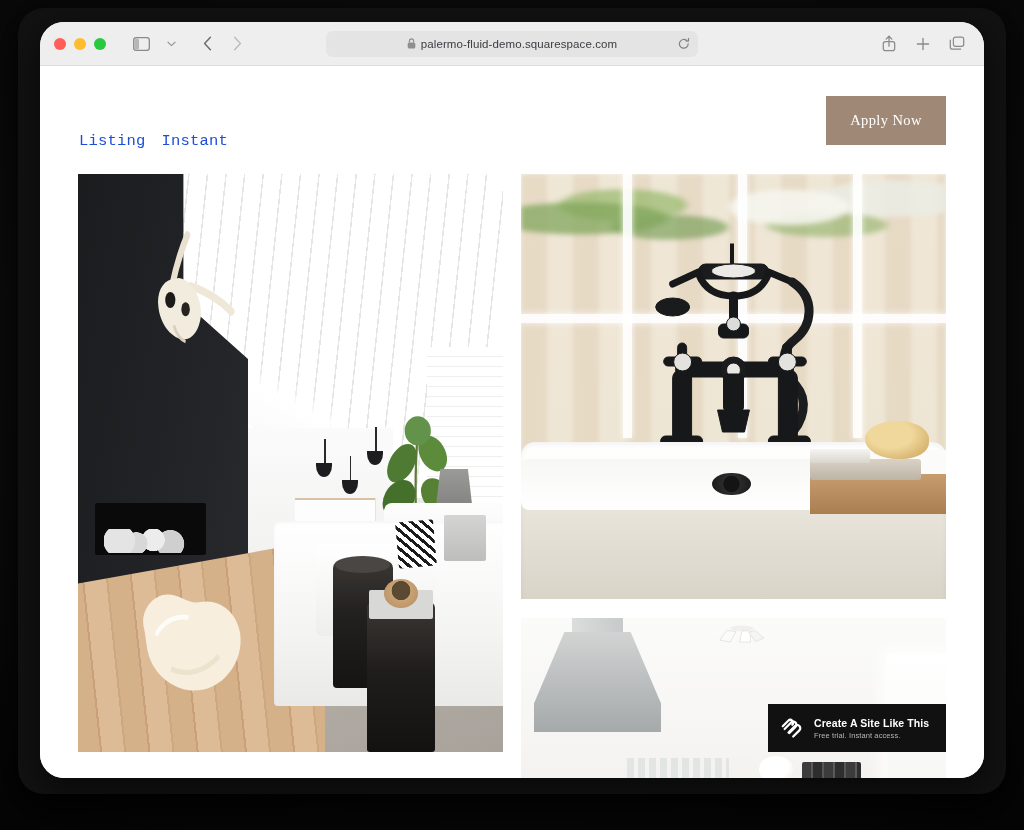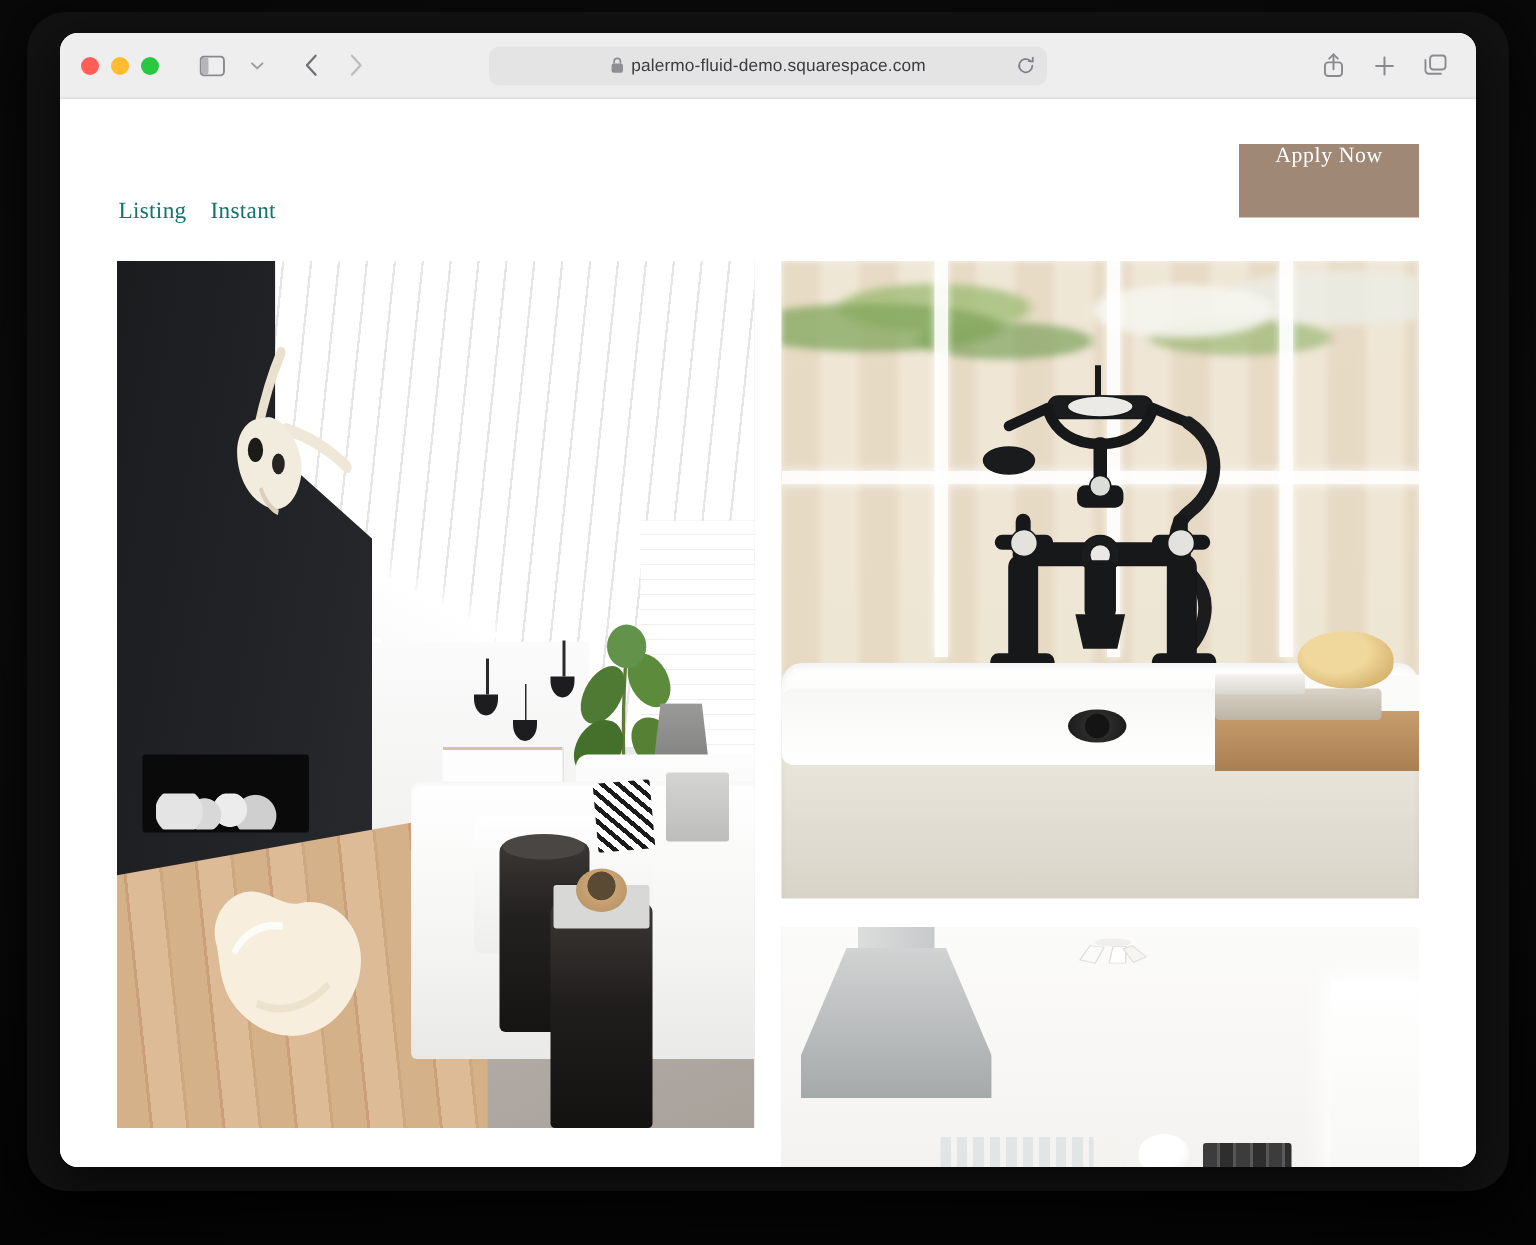--- a/index.html
+++ b/index.html
@@ -35,21 +35,21 @@
     box-shadow: 0 14px 40px rgba(0,0,0,.85);
   }
 
   
   #browser-window {
     position: absolute;
     left: 40px;
     top: 22px;
     width: 944px;
     height: 756px;
-    border-radius: 12px;
+    border-radius: 24px;
     overflow: hidden;
     background: #ffffff;
     box-shadow: 0 10px 34px rgba(0,0,0,.6);
   }
 
   
   #browser-toolbar {
     position: relative;
     height: 44px;
     background: #eeeeee;
@@ -133,23 +133,23 @@
     align-items: center;
     padding: 0 39px;
     position: relative;
   }
   #site-nav {
     display: flex;
     gap: 16px;
     align-items: center;
   }
   .nav-link {
-    font-family: Liberation Serif, serif;
+    font-family: Liberation Mono, monospace;
     font-size: 15.5px;
-    color: #0f766e;
+    color: #1d4ed8;
     letter-spacing: .2px;
     margin-top: 41px;
   }
   #site-title {
     position: absolute;
     left: 0; right: 0;
     text-align: center;
     font-family: "Liberation Sans", sans-serif;
     font-weight: bold;
     font-size: 27px;
@@ -157,20 +157,21 @@
     color: #111111;
     pointer-events: none;
   }
   #apply-now-button {
     position: absolute;
     right: 38px;
     width: 120px;
     height: 49px;
     background: #a08876;
     display: flex;
+    align-items: center;
     justify-content: center;
   }
   #apply-now-label {
     font-family: "Liberation Serif", serif;
     font-size: 14.5px;
     color: #ffffff;
     letter-spacing: .4px;
   }
 
   
@@ -782,16 +783,31 @@
             <div class="kt-jar" style="left:50%; width:3.5%; height:12%;"></div>
             <div class="kt-jar" style="left:54%; width:3%; height:9%;"></div>
             <div class="kt-kettle"></div>
             <div class="kt-darkcans"></div>
             <div class="kt-window-right"></div>
 
           </div>
         </div>
       </div>
 
+      <div id="promo-banner">
+        <span id="promo-logo">
+          <svg width="24" height="24" viewBox="0 0 28 28" fill="none">
+            <g stroke="#ffffff" stroke-width="2.6" fill="none" stroke-linecap="round">
+              <path d="M5.4 15.2 L13.0 7.6 A3.6 3.6 0 0 1 18.1 12.7 L10.9 19.9"></path>
+              <path d="M9.9 19.3 L17.5 11.7 A3.6 3.6 0 0 1 22.6 16.8 L15.4 24.0"></path>
+              <path d="M3.2 12.0 L9.6 5.6 A3.3 3.3 0 0 1 14.3 10.3"></path>
+            </g>
+          </svg>
+        </span>
+        <span id="promo-text">
+          <span id="promo-title">Create A Site Like This</span>
+          <span id="promo-subtitle">Free trial. Instant access.</span>
+        </span>
+      </div>
 
     </div>
   </div>
 </div>
 
 </body></html>

